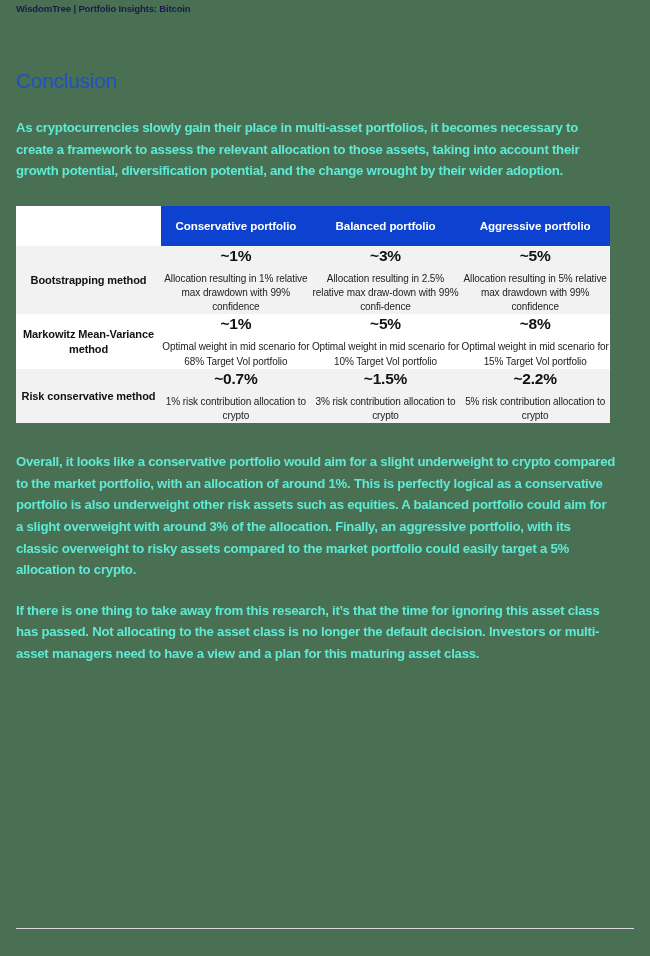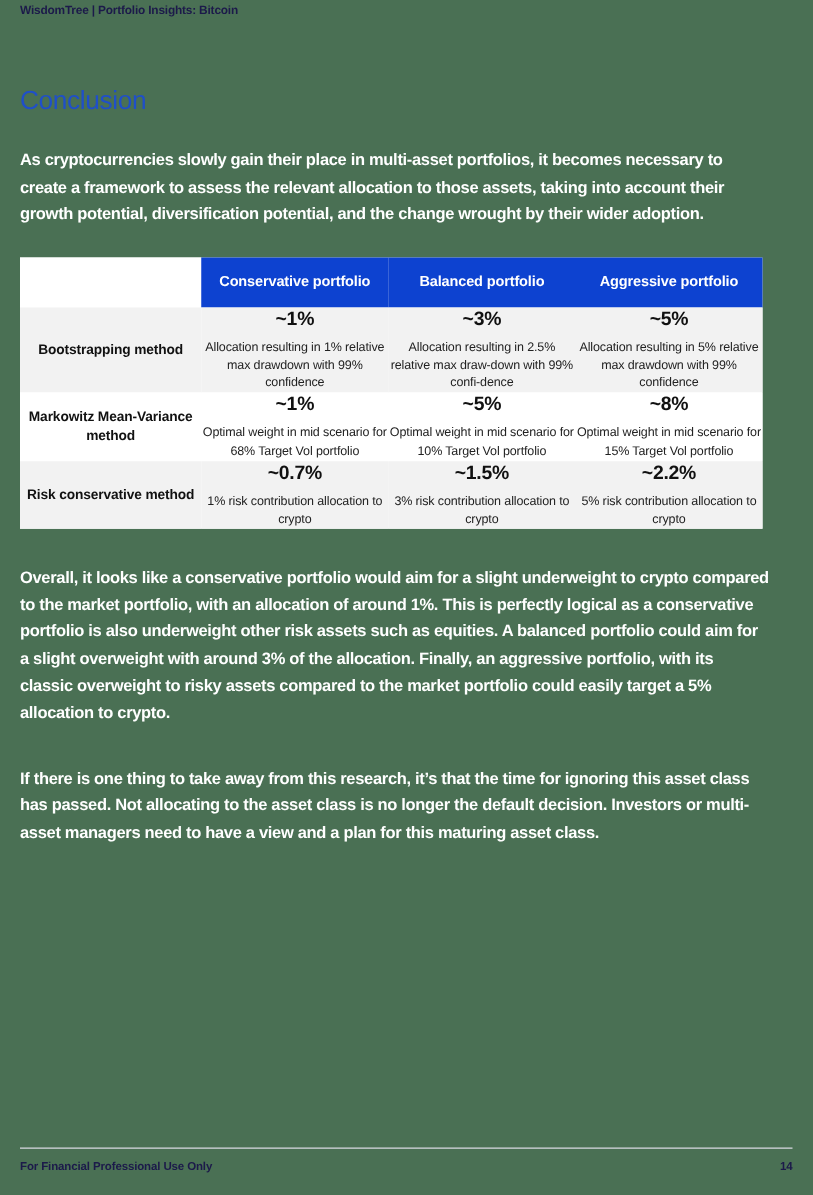--- a/index.html
+++ b/index.html
@@ -40,27 +40,27 @@
     font-weight: normal;
     color: #1f4fc9;
     letter-spacing: -0.3px;
     margin: 0 0 26px 0;
     line-height: 1;
   }
 
   p.body-text {
     font-size: 13.2px;
     font-weight: bold;
-    color: #ffffff;
+    color: #5eead4;
     line-height: 21.6px;
     letter-spacing: -0.25px;
     margin: 0;
   }
   p.body-text + p.body-text {
-    margin-top: 31px;
+    margin-top: 19px;
   }
 
   .para-gap-small { margin-top: 0 !important; }
 
   
   .table-wrap {
     margin: 24px 0 0 0;
     width: 594px;
     background: #ffffff;
   }
@@ -227,17 +227,13 @@
     </table>
   </div>
 
   <p class="body-text" style="margin-top:28px;">Overall, it looks like a conservative portfolio would aim for a slight underweight to crypto compared to the market portfolio, with an allocation of around 1%. This is perfectly logical as a conservative portfolio is also underweight other risk assets such as equities. A balanced portfolio could aim for a slight overweight with around 3% of the allocation. Finally, an aggressive portfolio, with its classic overweight to risky assets compared to the market portfolio could easily target a 5% allocation to crypto.</p>
   <p class="body-text">If there is one thing to take away from this research, it’s that the time for ignoring this asset class has passed. Not allocating to the asset class is no longer the default decision. Investors or multi-asset managers need to have a view and a plan for this maturing asset class.</p>
 
 </div>
 
 <div class="page-footer">
   <div class="footer-rule"></div>
-  <div class="footer-row">
-    <span class="footer-note">For Financial Professional Use Only</span>
-    <span class="footer-page">14</span>
-  </div>
 </div>
 
 </body></html>

